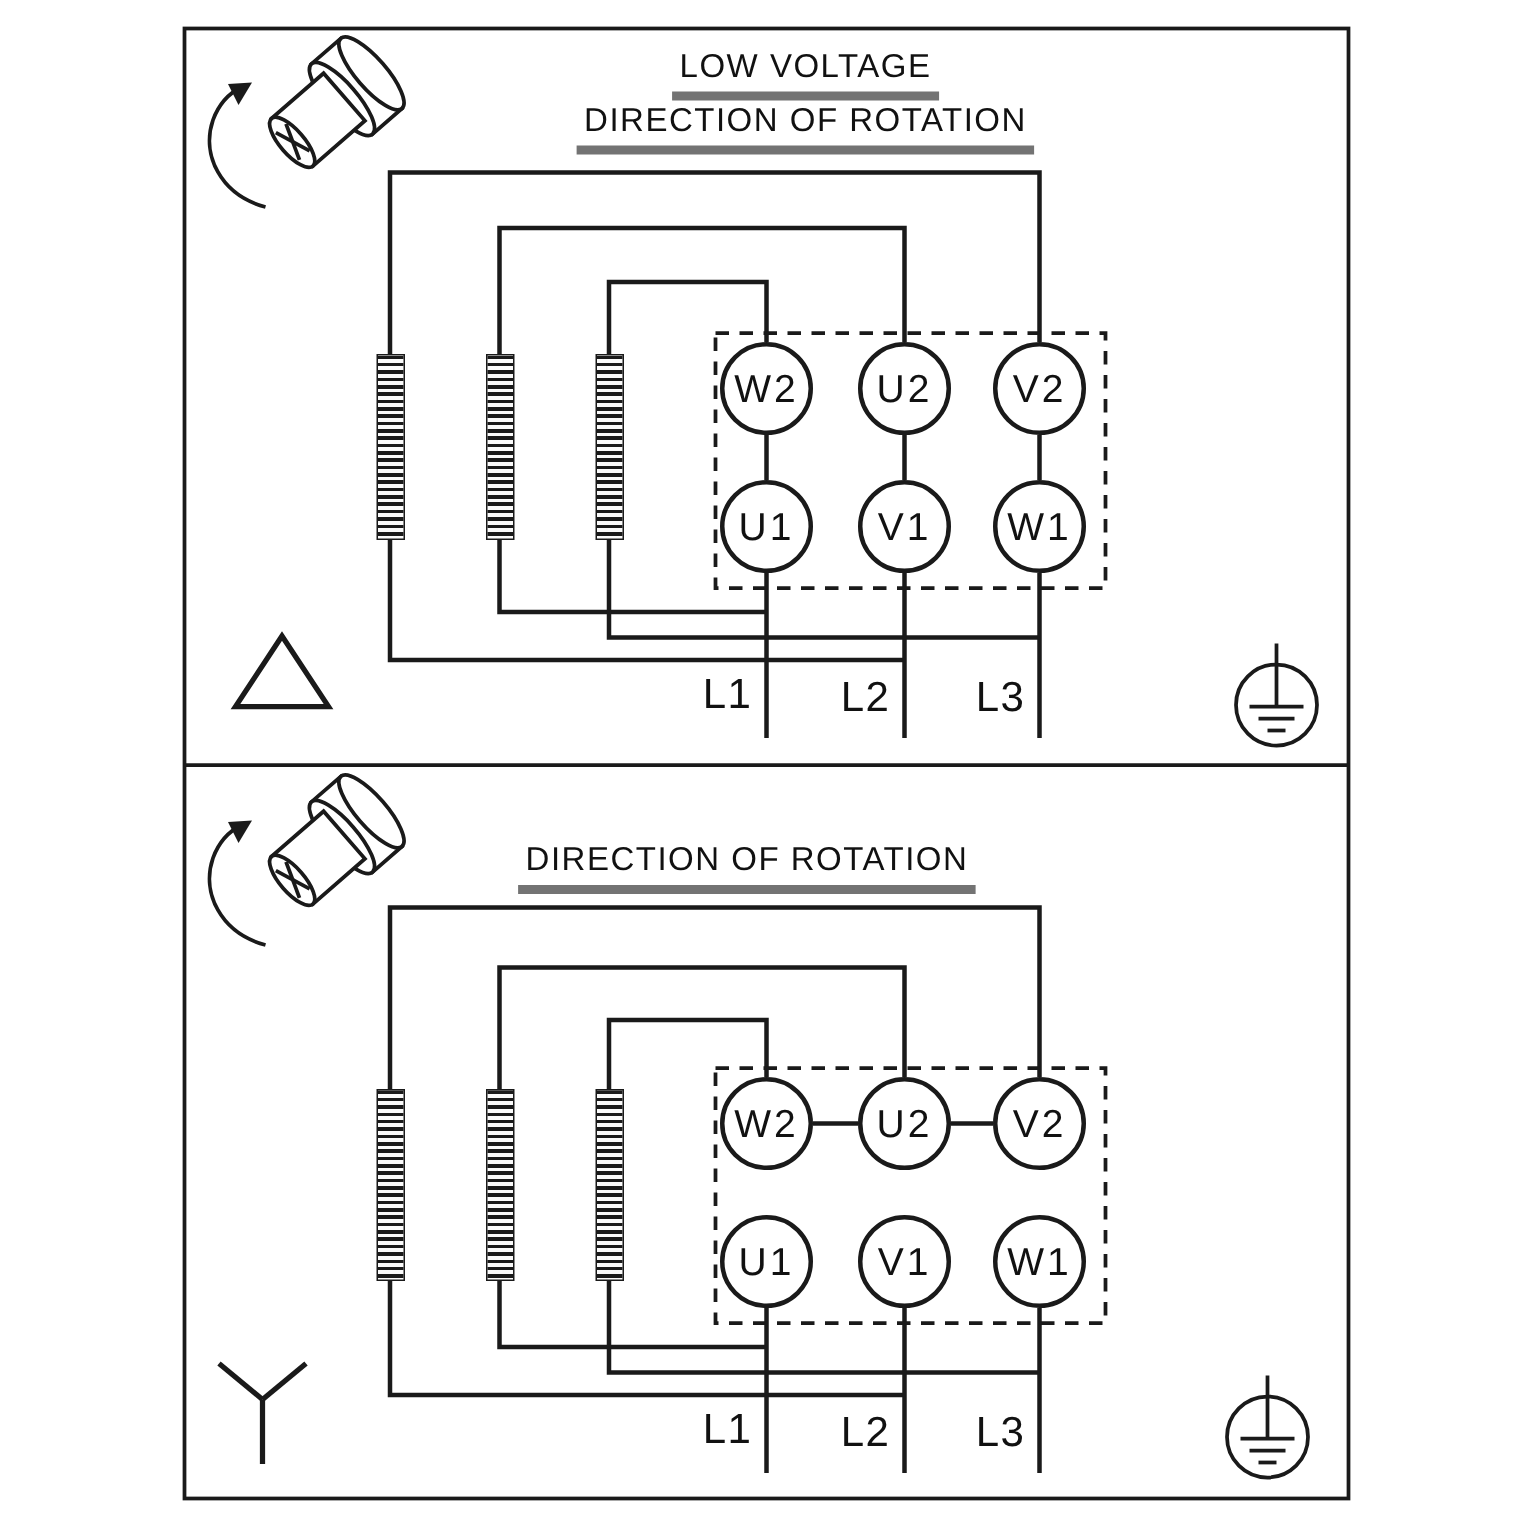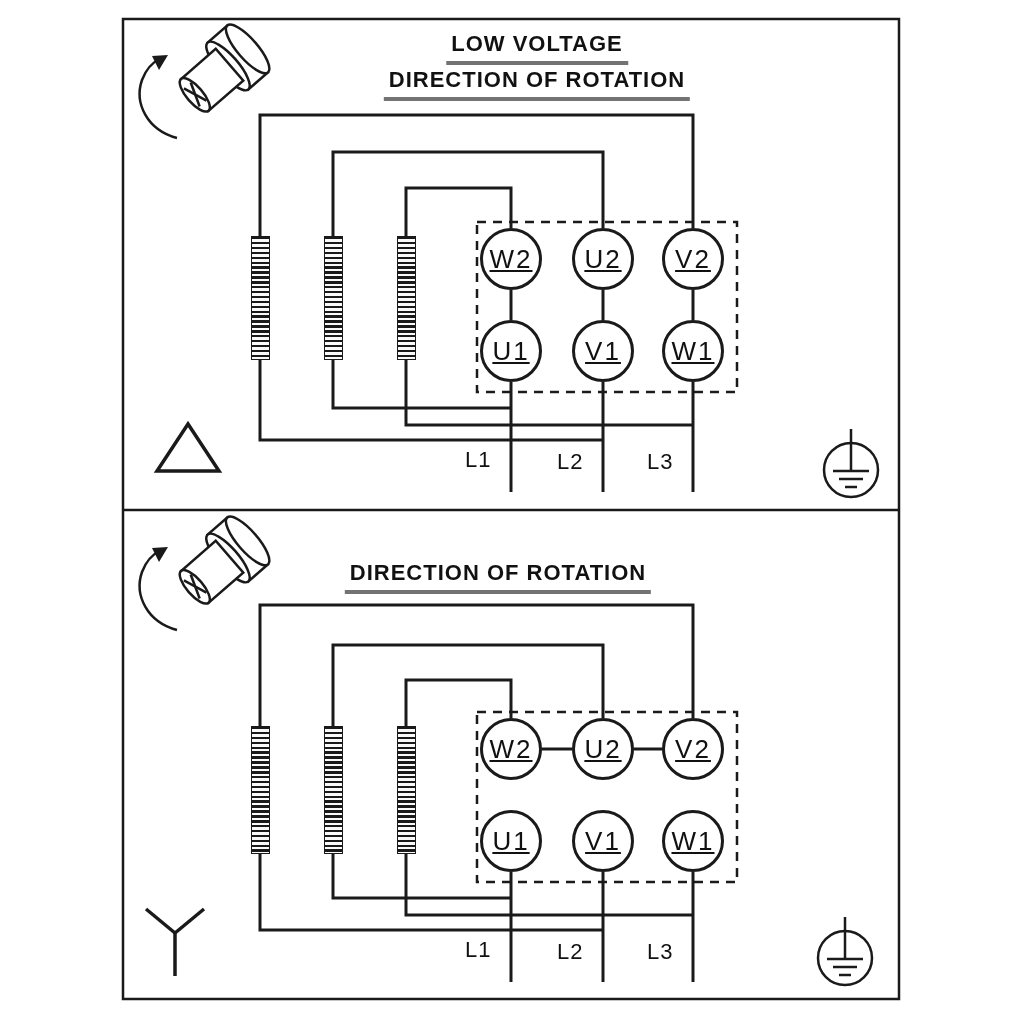--- a/index.html
+++ b/index.html
@@ -5,30 +5,30 @@
   html,body { margin:0; padding:0; background:#ffffff; }
   #canvas {
     position:relative; width:1024px; height:1024px; background:#ffffff;
     font-family:"Liberation Sans","DejaVu Sans",sans-serif; color:#111;
     overflow:hidden;
   }
   #linework { position:absolute; left:0; top:0; }
   .lbl { position:absolute; color:#111; }
   .title {
     font-size:22px; letter-spacing:1px; white-space:nowrap;
-    border-bottom:4px solid #737373; padding:0 5px 4px;
-    transform:translateX(-50%); font-weight:700;
+    border-bottom:6px solid #737373; padding:0 5px 4px;
+    transform:translateX(-50%); font-weight:400;
   }
   .term {
     position:absolute; width:62px; height:62px; box-sizing:border-box;
     border:3px solid #1a1a1a; border-radius:50%; background:#fff;
     display:flex; align-items:center; justify-content:center;
-    font-size:26px; letter-spacing:2px;text-decoration:underline;
+    font-size:26px; letter-spacing:2px;
   }
-  .lline { font-size:22px; width:40px; text-align:left; letter-spacing:1px; }
+  .lline { font-size:28px; width:40px; text-align:center; letter-spacing:1px; }
   .coil {
     position:absolute; width:19px; box-sizing:border-box;
     border:1.5px solid #1a1a1a;
     background:repeating-linear-gradient(to bottom,#1a1a1a 0 2.4px,#fafafa 2.4px 4.9px);
   }
 </style>
 </head>
 <body>
 
 <div id="canvas">

